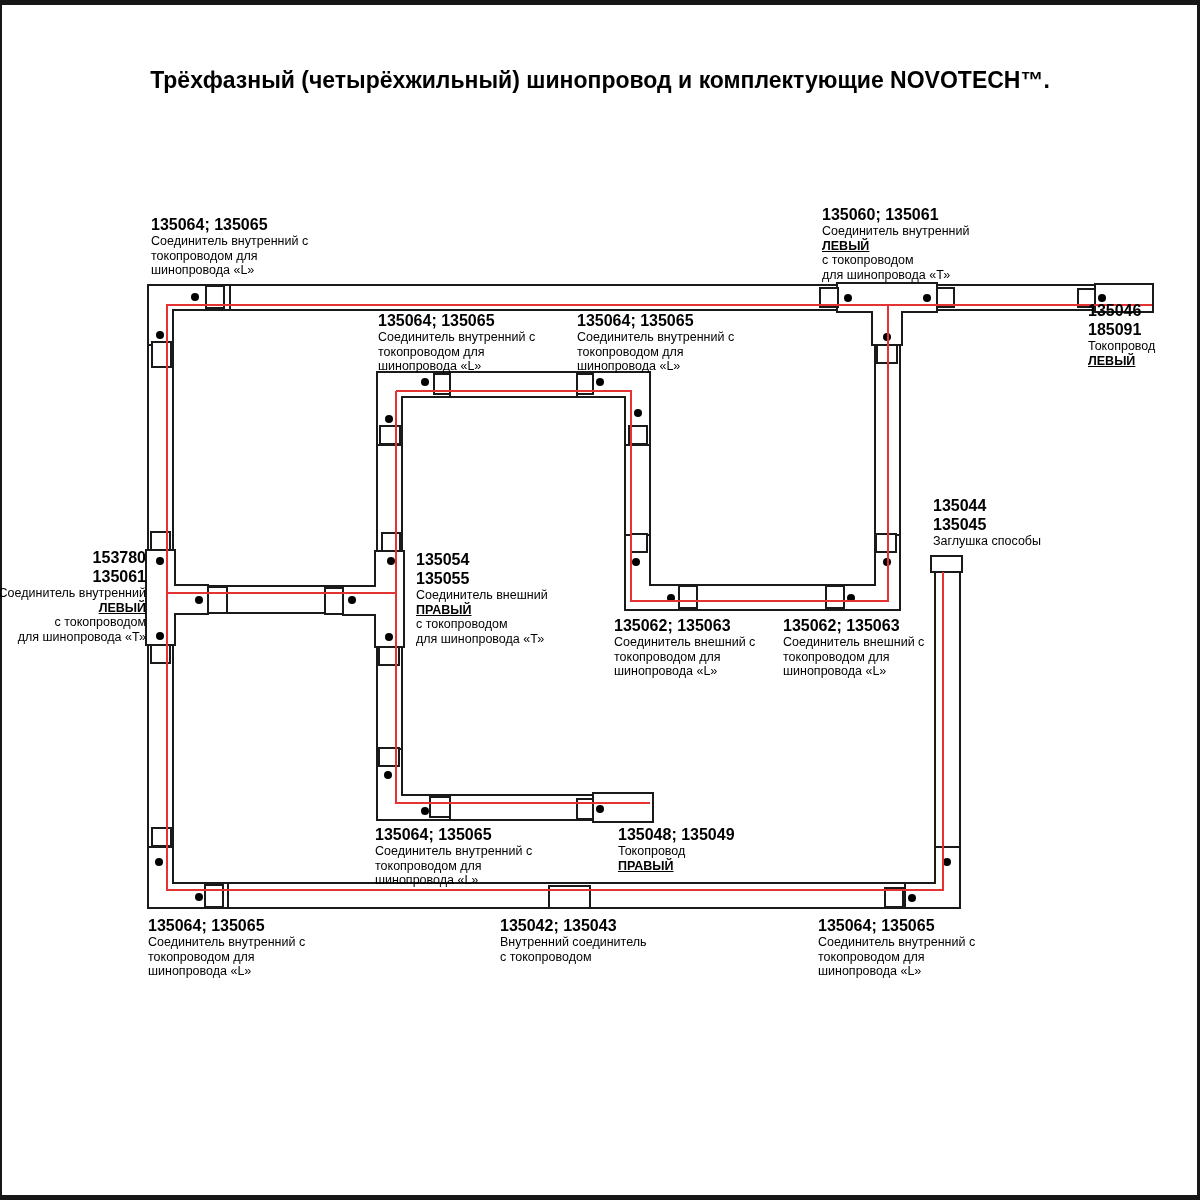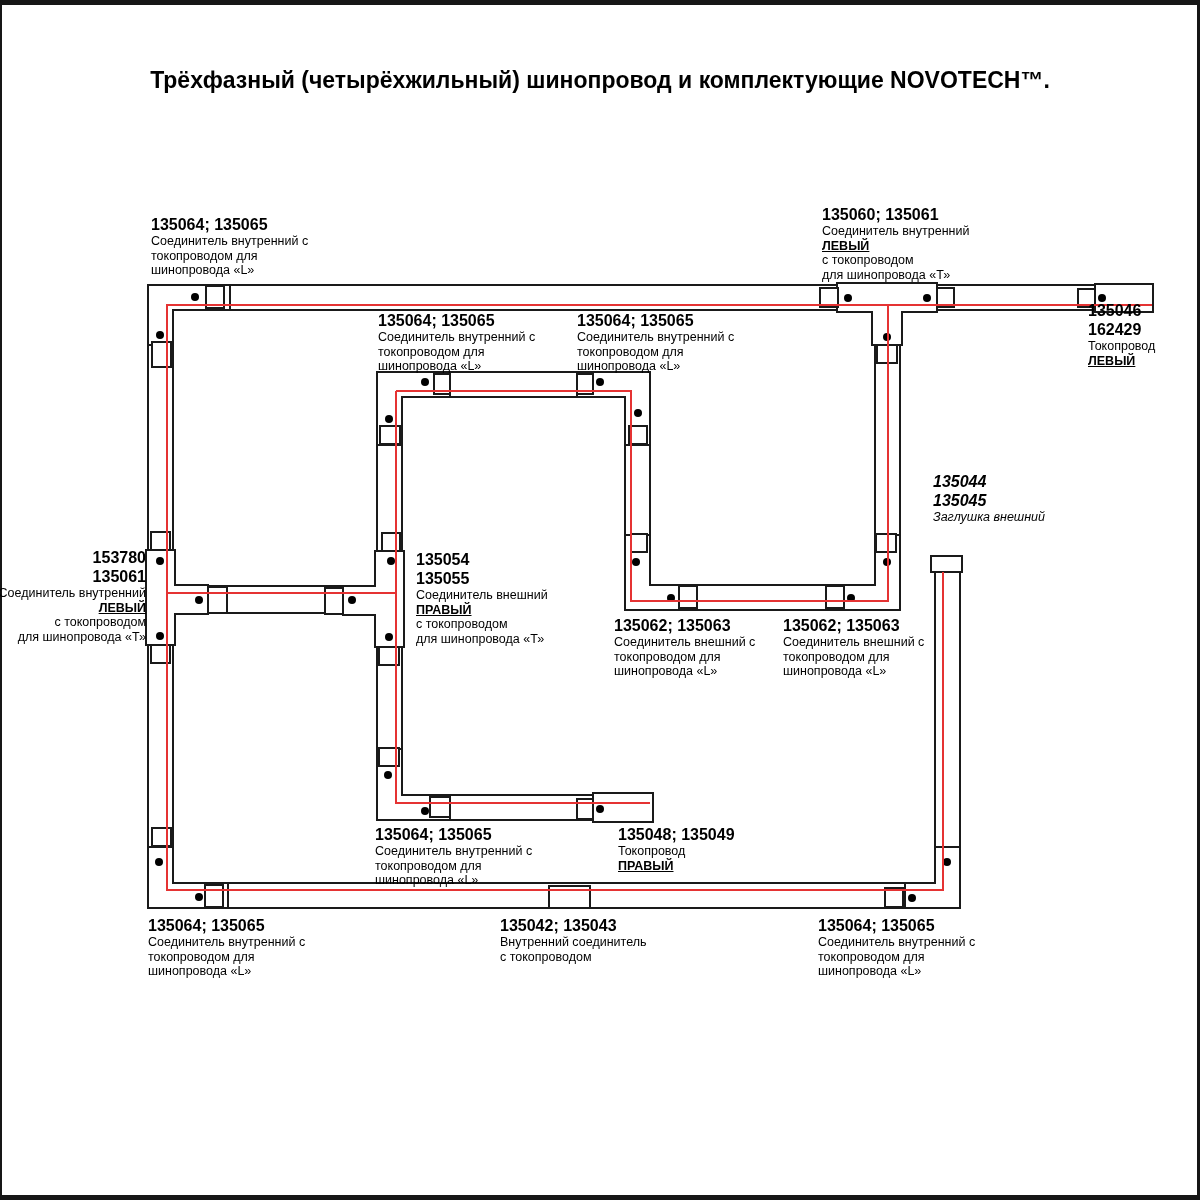--- a/index.html
+++ b/index.html
@@ -144,40 +144,40 @@
     </div>
     <div class="plabel" style="top: 205px; left: 822px;">
       <div class="pcode">135060; 135061</div>
       <div class="pdesc">Соединитель внутренний</div>
       <div class="pdesc b">ЛЕВЫЙ</div>
       <div class="pdesc">с токопроводом</div>
       <div class="pdesc">для шинопровода «Т»</div>
     </div>
     <div class="plabel" style="top: 301px; left: 1088px;">
       <div class="pcode">135046</div>
-      <div class="pcode">162429</div>
+      <div class="pcode">185091</div>
       <div class="pdesc">Токопровод</div>
       <div class="pdesc b">ЛЕВЫЙ</div>
     </div>
     <div class="plabel" style="top: 311px; left: 378px;">
       <div class="pcode">135064; 135065</div>
       <div class="pdesc">Соединитель внутренний с</div>
       <div class="pdesc">токопроводом для</div>
       <div class="pdesc">шинопровода «L»</div>
     </div>
     <div class="plabel" style="top: 311px; left: 577px;">
       <div class="pcode">135064; 135065</div>
       <div class="pdesc">Соединитель внутренний с</div>
       <div class="pdesc">токопроводом для</div>
       <div class="pdesc">шинопровода «L»</div>
     </div>
-    <div class="plabel" style="top: 472px; left: 933px; font-style: italic;">
+    <div class="plabel" style="top: 496px; left: 933px;">
       <div class="pcode">135044</div>
       <div class="pcode">135045</div>
-      <div class="pdesc">Заглушка внешний</div>
+      <div class="pdesc">Заглушка способы</div>
     </div>
     <div class="plabel" style="top: 548px; right: 1054px; text-align: right;">
       <div class="pcode">153780</div>
       <div class="pcode">135061</div>
       <div class="pdesc">Соединитель внутренний</div>
       <div class="pdesc b">ЛЕВЫЙ</div>
       <div class="pdesc">с токопроводом</div>
       <div class="pdesc">для шинопровода «Т»</div>
     </div>
     <div class="plabel" style="top: 550px; left: 416px;">

